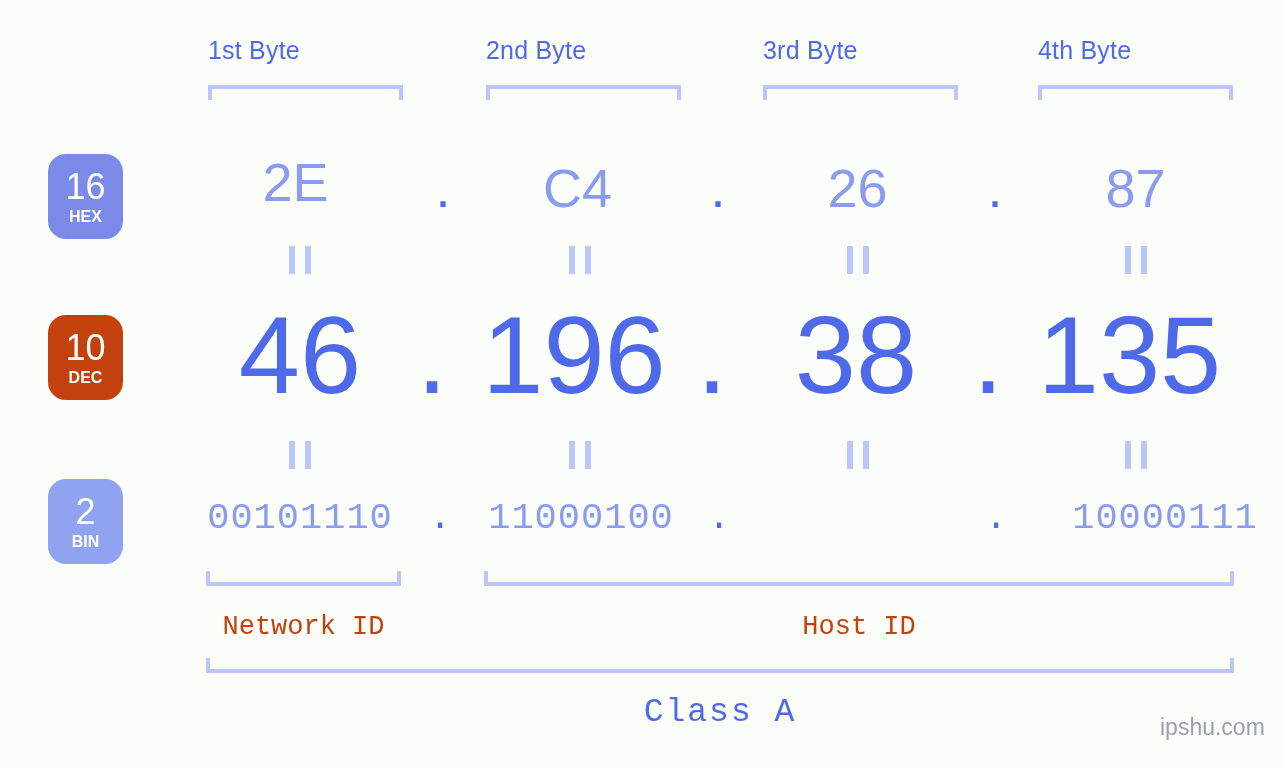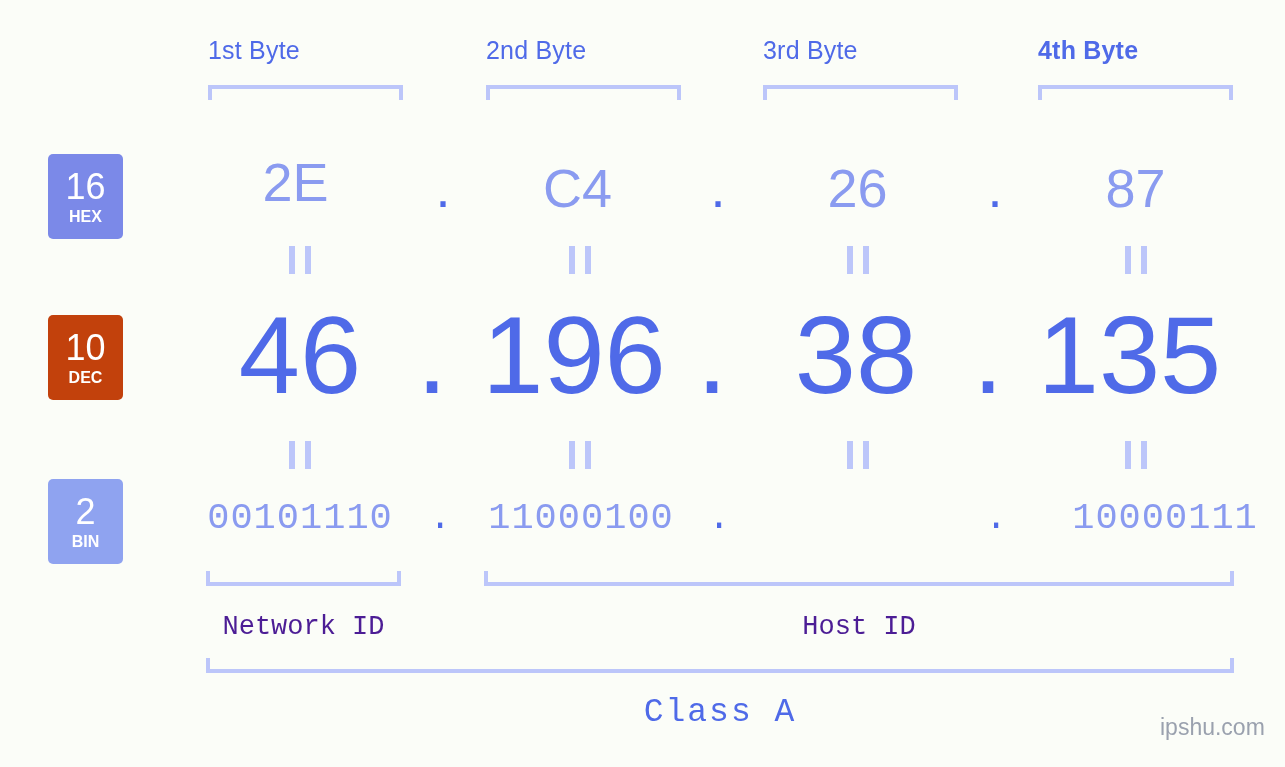--- a/index.html
+++ b/index.html
@@ -37,21 +37,21 @@
     border-bottom:4px solid #bcc6fa;
     border-left:4px solid #bcc6fa;
     border-right:4px solid #bcc6fa;
     height:15px;
     box-sizing:border-box;
   }
 
   
   .badge{
     width:75px;height:85px;
-    border-radius:5px;
+    border-radius:18px;
     color:#ffffff;
     display:flex;
     flex-direction:column;
     align-items:center;
     justify-content:center;
     line-height:1;
   }
   .badge .num{font-size:36px;font-weight:400;}
   .badge .nm{font-size:16px;font-weight:700;margin-top:4px;}
   .badge-hex{background:#7b89e8;}
@@ -104,21 +104,21 @@
   
   .eqmark{
     width:22px;height:28px;
     display:flex;justify-content:space-between;
   }
   .eqmark i{display:block;width:6px;height:28px;background:#bcc6fa;}
 
   
   .id-label{
     font-size:27px;
-    color:#4c1d95;
+    color:#c2410c;
     text-align:center;
     font-family:"Liberation Mono", monospace;
     white-space:nowrap;
   }
   .class-label{
     font-size:33px;
     color:#4f6ae8;
     text-align:center;
     font-family:"Liberation Mono", monospace;
     letter-spacing:2px;
@@ -132,21 +132,21 @@
   }
 </style>
 </head>
 <body>
 
 <div class="stage">
 
   <div class="abs byte-label" style="left:208px;top:36px;width:195px;">1st Byte</div>
   <div class="abs byte-label" style="left:486px;top:36px;width:195px;">2nd Byte</div>
   <div class="abs byte-label" style="left:763px;top:36px;width:195px;">3rd Byte</div>
-  <div class="abs byte-label" style="left:1038px;top:36px;width:195px;font-weight:bold;">4th Byte</div>
+  <div class="abs byte-label" style="left:1038px;top:36px;width:195px;">4th Byte</div>
 
   <div class="abs bracket-down" style="left:208px;top:85px;width:195px;"></div>
   <div class="abs bracket-down" style="left:486px;top:85px;width:195px;"></div>
   <div class="abs bracket-down" style="left:763px;top:85px;width:195px;"></div>
   <div class="abs bracket-down" style="left:1038px;top:85px;width:195px;"></div>
 
   <div class="abs badge badge-hex" style="left:48px;top:154px;">
     <span class="num">16</span>
     <span class="nm">HEX</span>
   </div>

